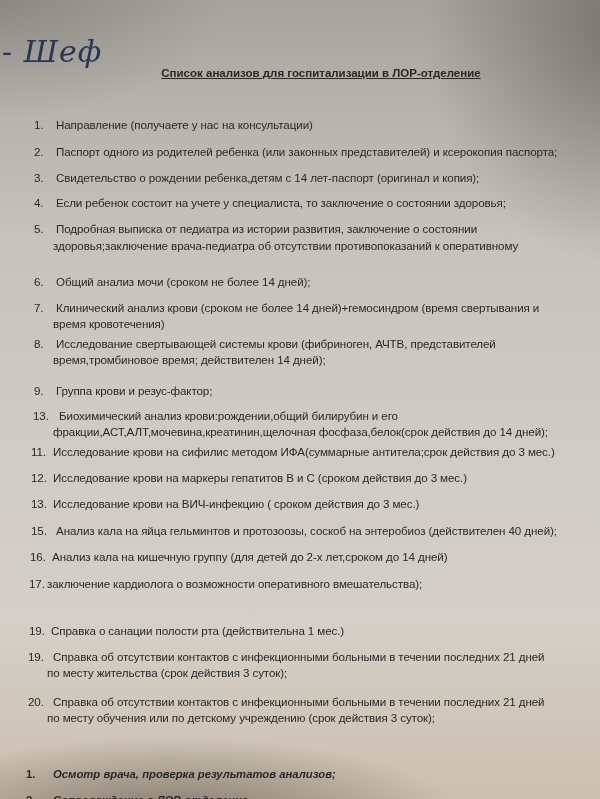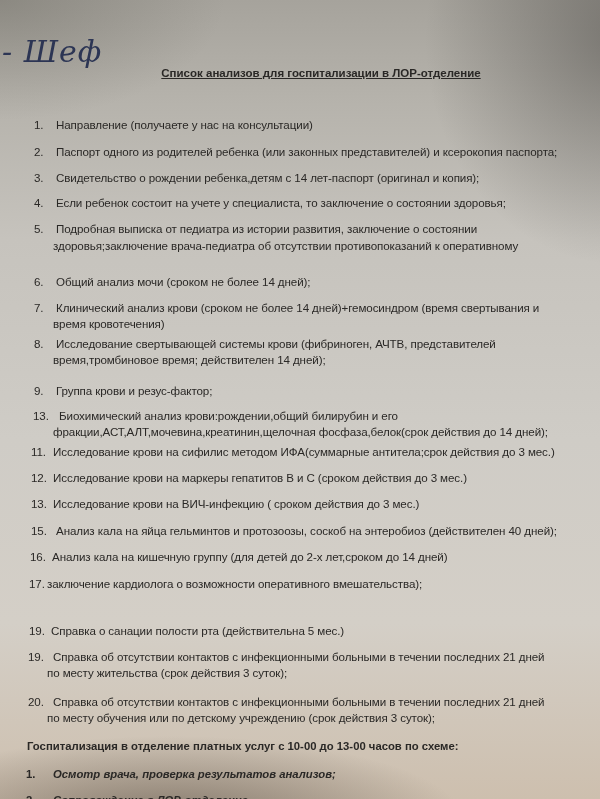--- a/index.html
+++ b/index.html
@@ -113,38 +113,37 @@
     <span class="txt"><span>Анализ кала на кишечную группу (для детей до 2-х лет,сроком до 14 дней)</span></span>
   </div>
   <div class="item" style="left:29px;top:536px;">
     <span class="num">17.</span>
     <span class="txt" style="margin-left:25px;">
       <span class="l2" style="margin-left:-7px;">заключение кардиолога о возможности оперативного вмешательства);</span>
     </span>
   </div>
   <div class="item" style="left:29px;top:583px;">
     <span class="num">19.</span>
-    <span class="txt"><span>Справка о санации полости рта (действительна 5 мес.)</span></span>
+    <span class="txt"><span>Справка о санации полости рта (действительна 1 мес.)</span></span>
   </div>
   <div class="item" style="left:28px;top:609px;">
     <span class="num">19.</span>
     <span class="txt" style="margin-left:25px;">
       <span class="l2" style="margin-left:0;">Справка об отсутствии контактов с инфекционными больными в течении последних 21 дней</span>
       <span class="l2" style="margin-left:-6px;">по месту жительства (срок действия 3 суток);</span>
     </span>
   </div>
   <div class="item" style="left:28px;top:654px;">
     <span class="num">20.</span>
     <span class="txt" style="margin-left:25px;">
       <span class="l2" style="margin-left:0;">Справка об отсутствии контактов с инфекционными больными в течении последних 21 дней</span>
       <span class="l2" style="margin-left:-6px;">по месту обучения или по детскому учреждению (срок действия 3 суток);</span>
     </span>
   </div>
 
-  <div class="footer-title">Госпитализация в отделение платных услуг с 10-00  до 13-00 часов по схеме:</div>
   <div class="step" style="left:26px;top:728px;">
     <span class="num">1.</span>
     <span class="txt">Осмотр врача, проверка результатов анализов;</span>
   </div>
   <div class="step" style="left:26px;top:754px;">
     <span class="num">2.</span>
     <span class="txt">Сопровождение в ЛОР-отделение.</span>
   </div>
 </div>
 

